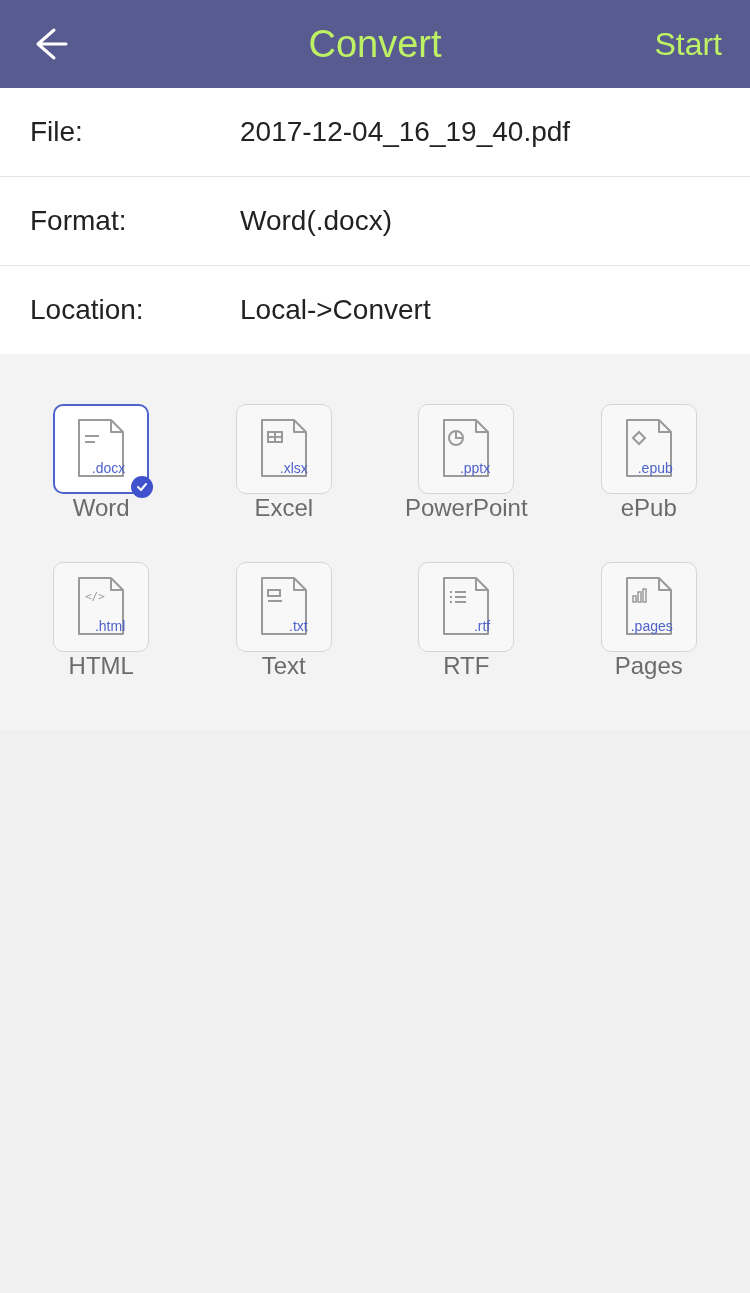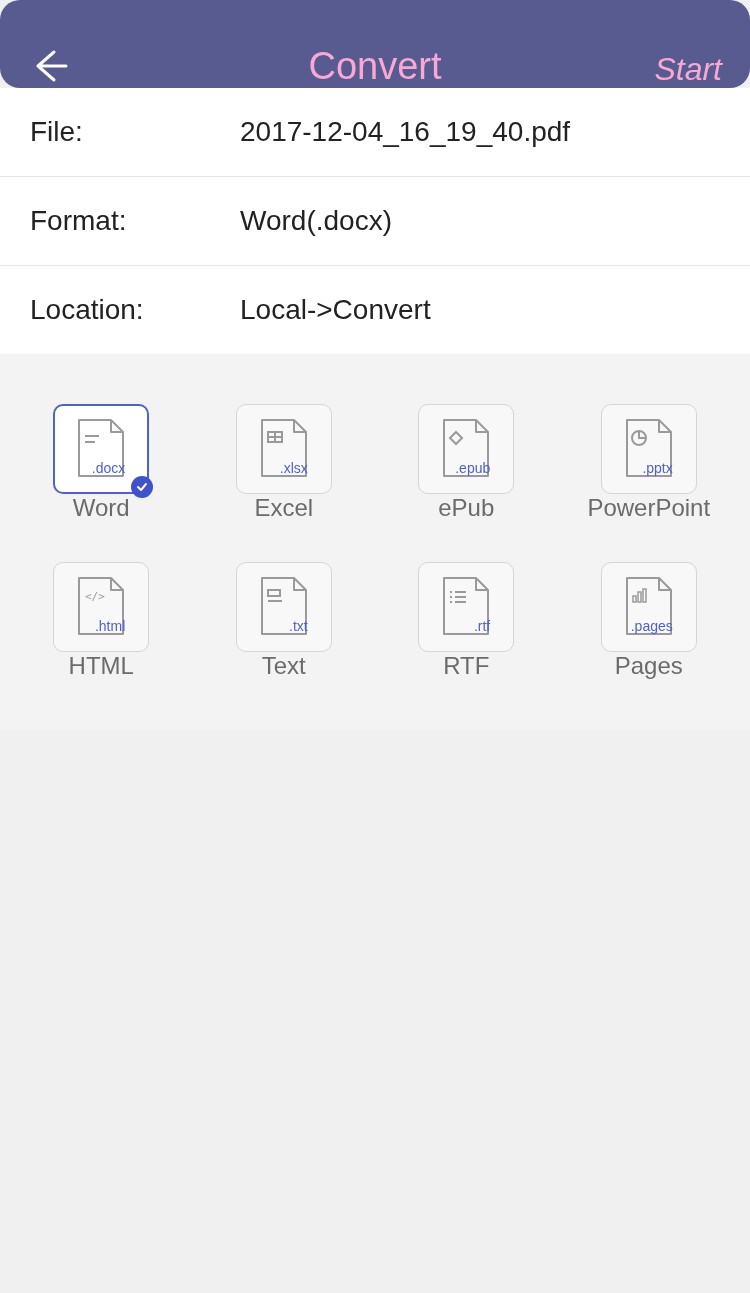--- a/index.html
+++ b/index.html
@@ -3,29 +3,28 @@
 <meta charset="utf-8">
 <style>
   * { box-sizing: border-box; margin: 0; padding: 0; }
   html, body { width: 750px; height: 1293px; font-family: -apple-system, "Helvetica Neue", Arial, sans-serif; }
   body { background: #f0f0f0; }
 
   .header {
     background: #575b90;
     height: 88px;
     display: flex;
-    align-items: flex-end;
+    align-items: center;
     justify-content: space-between;
     padding: 0 28px;
-    color: #f9a8d4;
-    border-radius: 20px;
+    color: #bef264;
   }
   .header .back { width: 44px; height: 44px; display: flex; align-items: center; justify-content: center; cursor: pointer; }
   .header .title { font-size: 38px; font-weight: 500; position:absolute; left:0; right:0; text-align:center; pointer-events:none;}
-  .header .start { font-size: 32px; font-weight: 400; cursor: pointer; font-style: italic; }
+  .header .start { font-size: 32px; font-weight: 400; cursor: pointer; }
 
   .info-rows { background: #fff; }
   .info-row {
     display: flex;
     align-items: center;
     padding: 28px 30px;
     border-bottom: 1px solid #e5e5e5;
     font-size: 28px;
     color: #222;
   }
@@ -151,35 +150,35 @@
               <line x1="19" y1="14" x2="19" y2="24" stroke="#9a9a9a" stroke-width="2"></line>
   </svg><div class="ext-text">.xlsx</div></div>
         </div>
         <div class="cell-label">Excel</div>
       </div>
       <div class="cell">
         <div class="tile">
           <div class="doc-icon"><svg width="56" height="62" viewBox="0 0 56 62">
     <path d="M6 2 H38 L50 14 V58 H6 Z" fill="none" stroke="#9a9a9a" stroke-width="2" stroke-linejoin="round"></path>
     <path d="M38 2 V14 H50" fill="none" stroke="#9a9a9a" stroke-width="2" stroke-linejoin="round"></path>
-    <path d="M14 14 L20 20 L14 26 L8 20 Z" transform="translate(4,0)" fill="none" stroke="#9a9a9a" stroke-width="2"></path>
-  </svg><div class="ext-text">.epub</div></div>
-        </div>
-        <div class="cell-label">ePub</div>
-      </div>
-      <div class="cell">
-        <div class="tile">
-          <div class="doc-icon"><svg width="56" height="62" viewBox="0 0 56 62">
-    <path d="M6 2 H38 L50 14 V58 H6 Z" fill="none" stroke="#9a9a9a" stroke-width="2" stroke-linejoin="round"></path>
-    <path d="M38 2 V14 H50" fill="none" stroke="#9a9a9a" stroke-width="2" stroke-linejoin="round"></path>
     <circle cx="18" cy="20" r="7" fill="none" stroke="#9a9a9a" stroke-width="2"></circle>
               <path d="M18 13 V20 H25" fill="none" stroke="#9a9a9a" stroke-width="2"></path>
   </svg><div class="ext-text">.pptx</div></div>
         </div>
         <div class="cell-label">PowerPoint</div>
+      </div>
+      <div class="cell">
+        <div class="tile">
+          <div class="doc-icon"><svg width="56" height="62" viewBox="0 0 56 62">
+    <path d="M6 2 H38 L50 14 V58 H6 Z" fill="none" stroke="#9a9a9a" stroke-width="2" stroke-linejoin="round"></path>
+    <path d="M38 2 V14 H50" fill="none" stroke="#9a9a9a" stroke-width="2" stroke-linejoin="round"></path>
+    <path d="M14 14 L20 20 L14 26 L8 20 Z" transform="translate(4,0)" fill="none" stroke="#9a9a9a" stroke-width="2"></path>
+  </svg><div class="ext-text">.epub</div></div>
+        </div>
+        <div class="cell-label">ePub</div>
       </div>
       <div class="cell">
         <div class="tile">
           <div class="doc-icon"><svg width="56" height="62" viewBox="0 0 56 62">
     <path d="M6 2 H38 L50 14 V58 H6 Z" fill="none" stroke="#9a9a9a" stroke-width="2" stroke-linejoin="round"></path>
     <path d="M38 2 V14 H50" fill="none" stroke="#9a9a9a" stroke-width="2" stroke-linejoin="round"></path>
     <text x="12" y="24" font-size="11" fill="#9a9a9a" font-family="monospace">&lt;/&gt;</text>
   </svg><div class="ext-text">.html</div></div>
         </div>
         <div class="cell-label">HTML</div>

